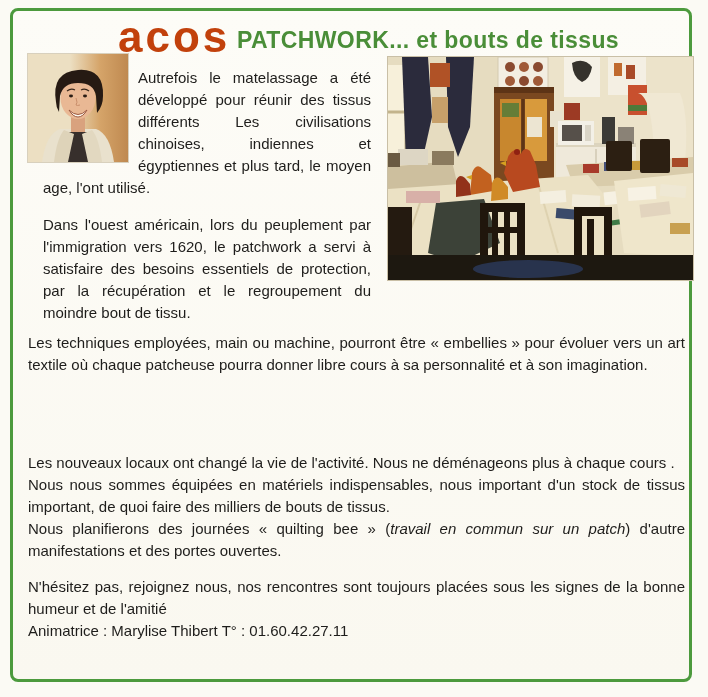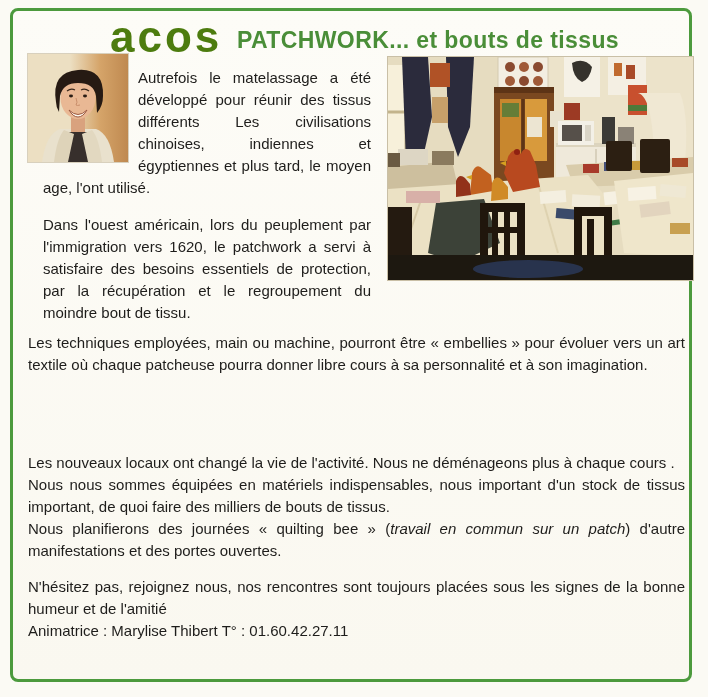--- a/index.html
+++ b/index.html
@@ -8,23 +8,23 @@
     background:#fbfaf4;
     font-family:"Liberation Sans",sans-serif;
     color:#1e1d1b;
   }
   .frame{
     position:absolute;left:10px;top:8px;width:682px;height:674px;
     box-sizing:border-box;border:3px solid #4c9a3d;border-radius:8px;
     background:linear-gradient(180deg,#fdfcf7 0%,#faf8f0 100%);
   }
   .watermark{
-    position:absolute;left:110px;top:12px;
+    position:absolute;left:118px;top:12px;
     font-size:44px;font-weight:bold;letter-spacing:3px;
-    color:#4d7c0f;user-select:none;
+    color:#c2410c;user-select:none;
   }
   .title{
     position:absolute;left:170px;top:19px;width:500px;margin:8px;
     text-align:center;font-size:23px;font-weight:bold;letter-spacing:.4px;
     color:#4a8e38;
   }
   .twocol{
     position:absolute;left:28px;top:52px;width:358px;
     font-size:15px;line-height:22px;text-align:justify;
   }

